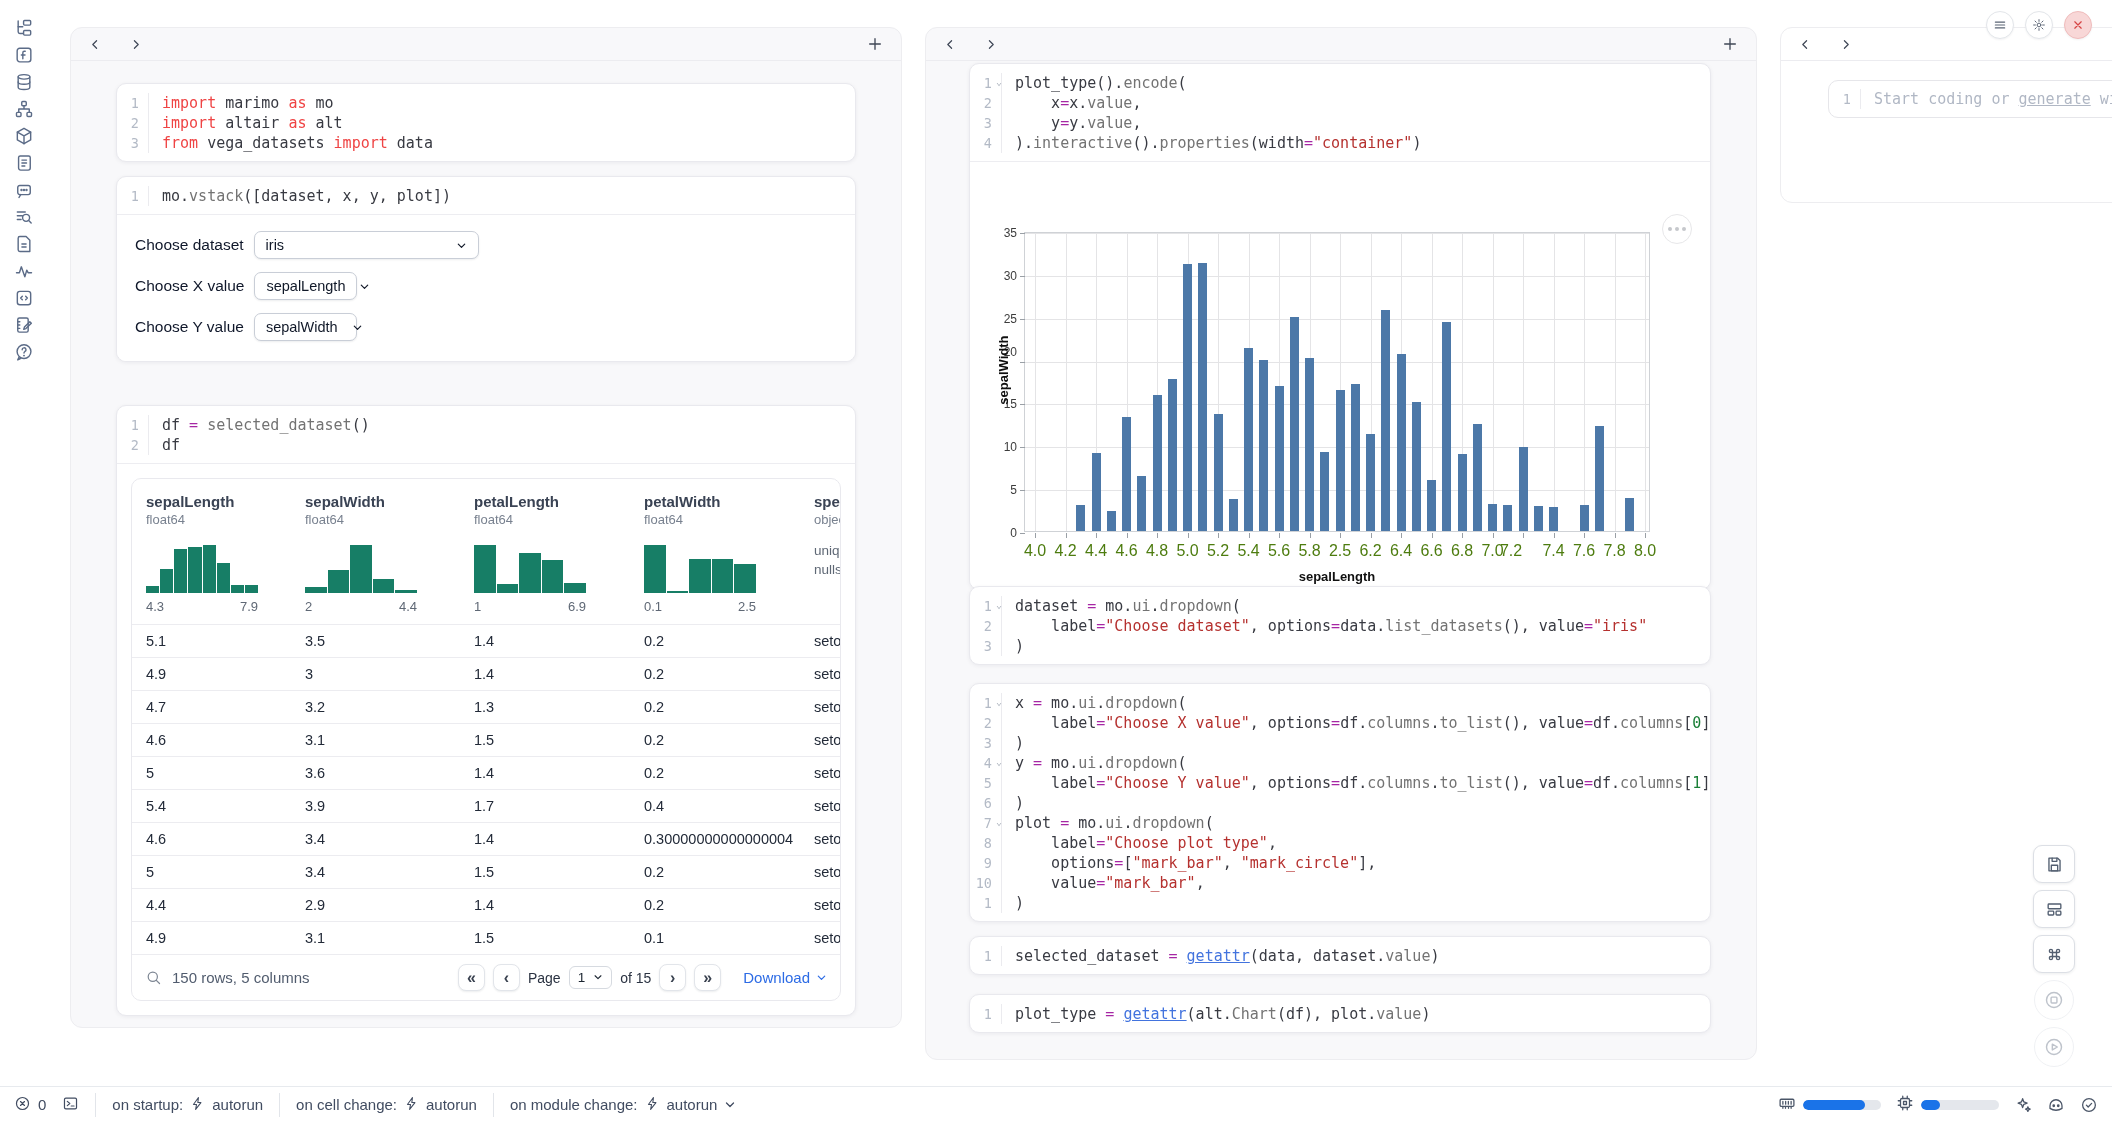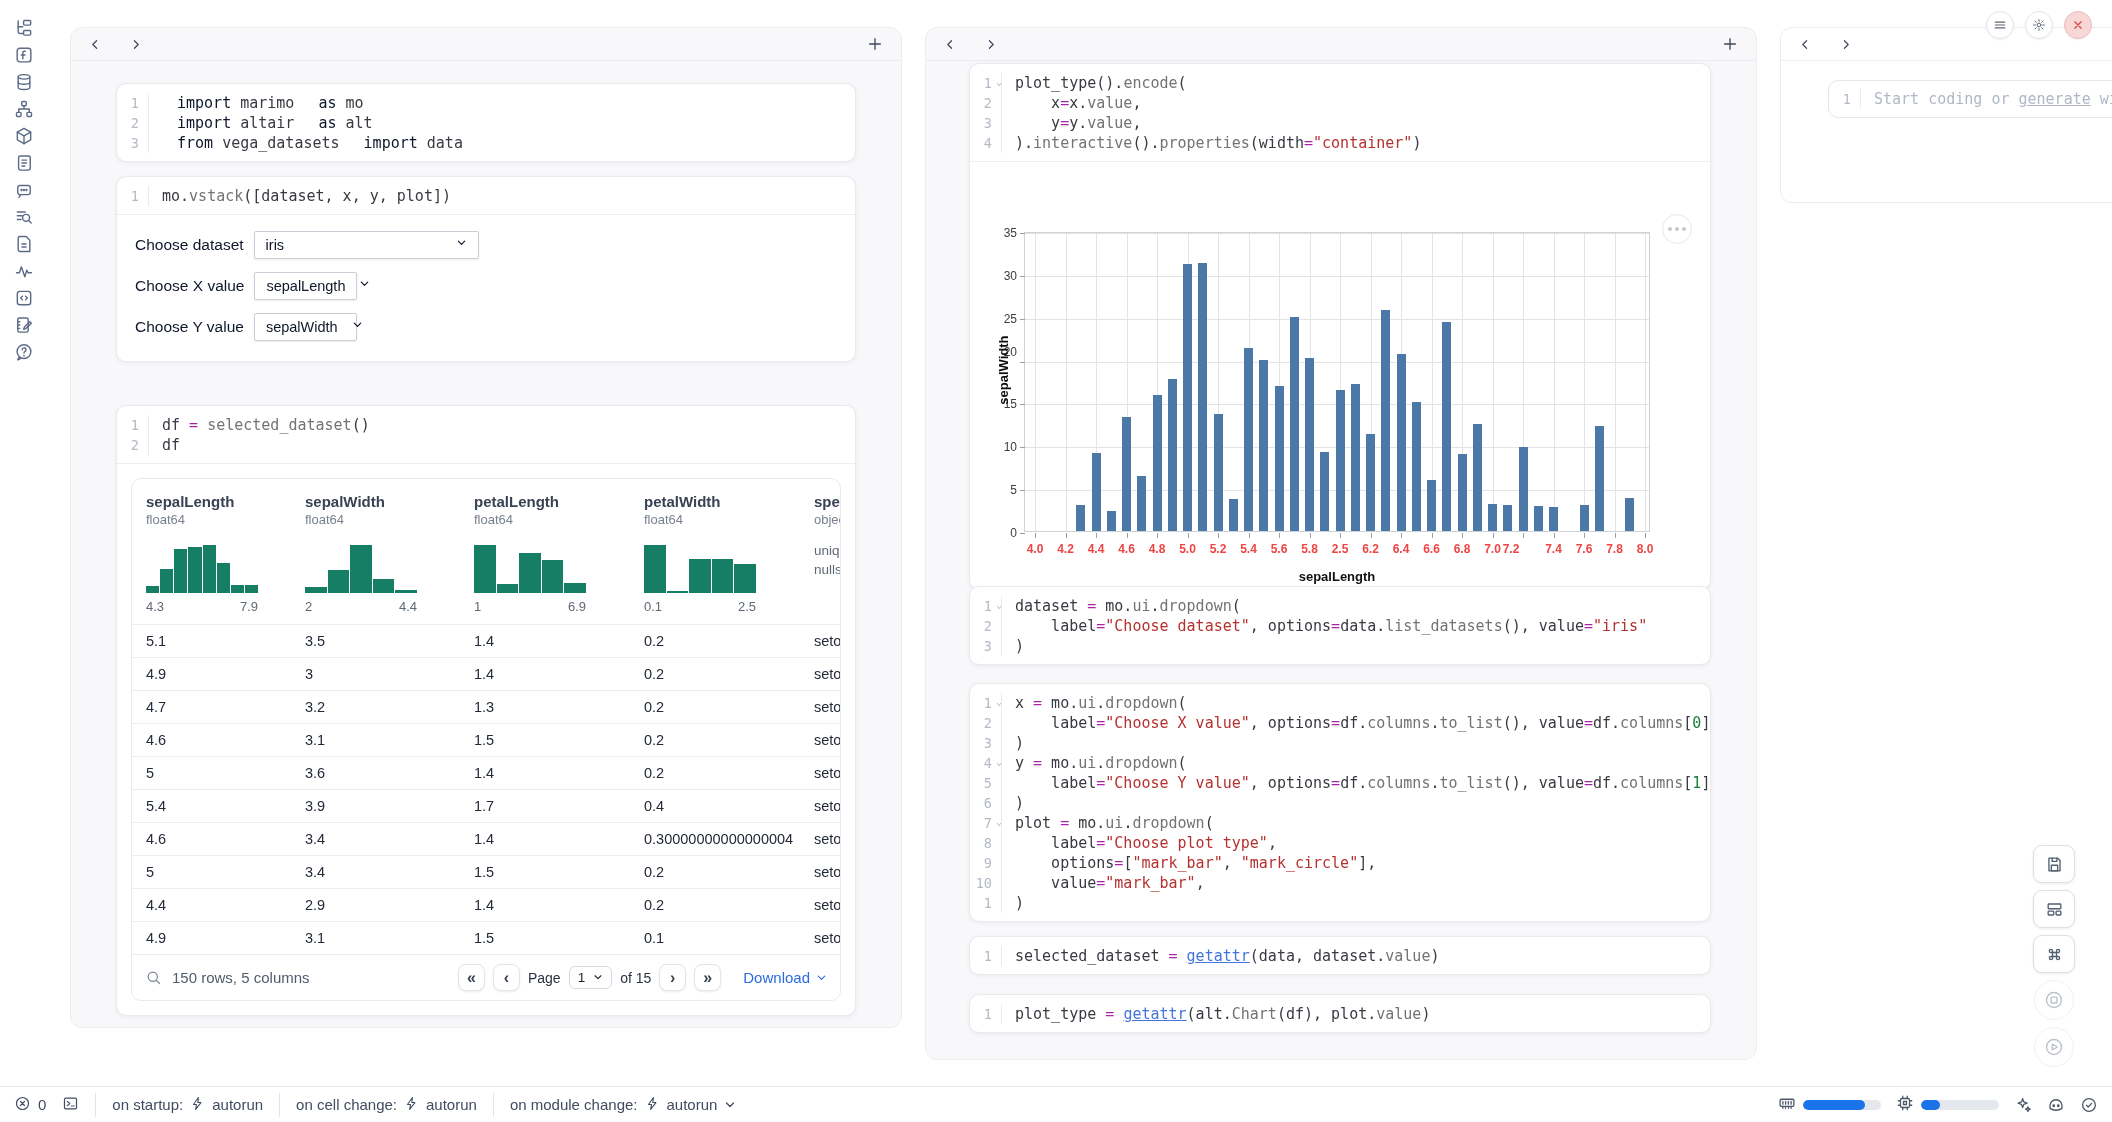--- a/index.html
+++ b/index.html
@@ -26,43 +26,43 @@
   .ph-plus svg { width:16px; height:16px; }
 
   
   .cell { position:absolute; background:#fff; border:1px solid #e9e9ee; border-radius:10px;
           box-shadow:0 1px 4px rgba(20,20,43,.06); overflow:hidden; }
   .code { padding:9px 0 8px 0; font-family:"DejaVu Sans Mono", monospace; font-size:15px; }
   .cl { display:flex; line-height:20px; white-space:pre; }
   .ln { position:relative; flex:0 0 32px; padding-right:9px; margin-right:13px; text-align:right;
         color:#b3bac6; font-size:13.5px; border-right:1px solid #ebebef; }
   .clps { position:absolute; right:-1px; bottom:1px; font-style:normal; font-size:10px; color:#a7aeb9; }
-  .tk-kw { color:#0f172a;margin-left:15px; } .tk-op { color:#a626a4; }
+  .tk-kw { color:#ef4444; } .tk-op { color:#a626a4; }
   .tk-fn { color:#737373; } .tk-bi { color:#4273de; text-decoration:underline; }
   .tk-str { color:#b5312f; } .tk-num { color:#1a7f37; } .tk-pl { color:#383a42; }
   .tk-ph { color:#b0b7c4; } .tk-phu { color:#b0b7c4; text-decoration:underline; }
   .cell-output { border-top:1px solid #ededf1; background:#fff; }
 
   .cell-imports { left:45px; top:55px;  width:740px; }
   .cell-vstack  { left:45px; top:148px; width:740px; }
   .cell-df      { left:45px; top:377px; width:740px; }
   .cell-chart   { left:43px; top:35px;  width:742px; }
   .cell-dataset { left:43px; top:558px; width:742px; }
   .cell-xyplot  { left:43px; top:655px; width:742px; }
   .cell-selds   { left:43px; top:908px; width:742px; }
   .cell-pt      { left:43px; top:966px; width:742px; }
   .cell-scratch { left:47px; top:52px;  width:340px; box-shadow:none; border-color:#e6e6ea; }
 
   
   .dd-out { padding:16px 18px 18px 18px; }
   .dd-row { display:flex; align-items:center; margin-bottom:13px; }
   .dd-row:last-child { margin-bottom:2px; }
   .dd-label { font-size:15.5px; color:#0f172a; margin-right:10px; }
-  .select { display:inline-flex; align-items:flex-start; justify-content:space-between; gap:14px;
-            border:1px solid #c9ced7; border-radius:2px; background:#fff; padding:5px 11px;
+  .select { display:inline-flex; align-items:center; justify-content:space-between; gap:14px;
+            border:1px solid #c9ced7; border-radius:7px; background:#fff; padding:5px 11px;
             font-size:14.5px; font-weight:500; color:#101828; box-shadow:0 1px 2px rgba(16,24,40,.08);
             cursor:pointer; }
   .select svg { width:11px; height:11px; flex:0 0 auto; }
   .dd-row:nth-of-type(1) .select { width:225px; }
   .dd-row:nth-of-type(2) .select { width:103px; }
   .dd-row:nth-of-type(3) .select { width:103px; }
   .dd-row:nth-of-type(4) .select { width:97px; }
 
   
   .df-card { margin:14px; border:1px solid #e9e9ee; border-radius:10px; overflow:hidden; }
@@ -97,22 +97,22 @@
 
   
   .chart-out { position:relative; height:428px; }
   .plot { position:absolute; left:54px; top:70px; width:626px; height:300px;
           border:1px solid #cfd2d6; background:#fff; }
   .gl-v { position:absolute; top:0; bottom:0; width:1px; background:#e4e4e6; }
   .gl-h { position:absolute; left:0; right:0; height:1px; background:#e4e4e6; }
   .bar { position:absolute; bottom:0; width:9px; background:#4c78a8; }
   .tick-x { position:absolute; top:300px; width:1px; height:5px; background:#9aa0a6; }
   .tick-y { position:absolute; left:-5px; width:5px; height:1px; background:#9aa0a6; }
-  .xlab { position:absolute; top:309px; transform:translateX(-50%); font-size:12px; color:#ef4444;
-          font-weight:700; }
+  .xlab { position:absolute; top:309px; transform:translateX(-50%); font-size:16px; color:#4d7c0f;
+          font-weight:400; }
   .ylab { position:absolute; width:30px; text-align:right; transform:translateY(-50%);
           left:-38px; font-size:12px; color:#3c3c3c; font-weight:500; }
   .xtitle { position:absolute; top:336px; left:0; width:100%; text-align:center;
             font-size:13px; font-weight:bold; color:#101010; }
   .ytitle { position:absolute; left:-56px; top:50%; transform:rotate(-90deg) translateX(28%);
             transform-origin:center; font-size:13px; font-weight:bold; color:#101010; white-space:nowrap; }
   .chart-menu { position:absolute; right:18px; top:52px; width:30px; height:30px; border-radius:50%;
                 border:1px solid #e7e7e9; background:#fff; display:flex; align-items:center;
                 justify-content:center; gap:3px; cursor:pointer; }
   .chart-menu i { width:4px; height:4px; border-radius:50%; background:#c6c8cc; }

